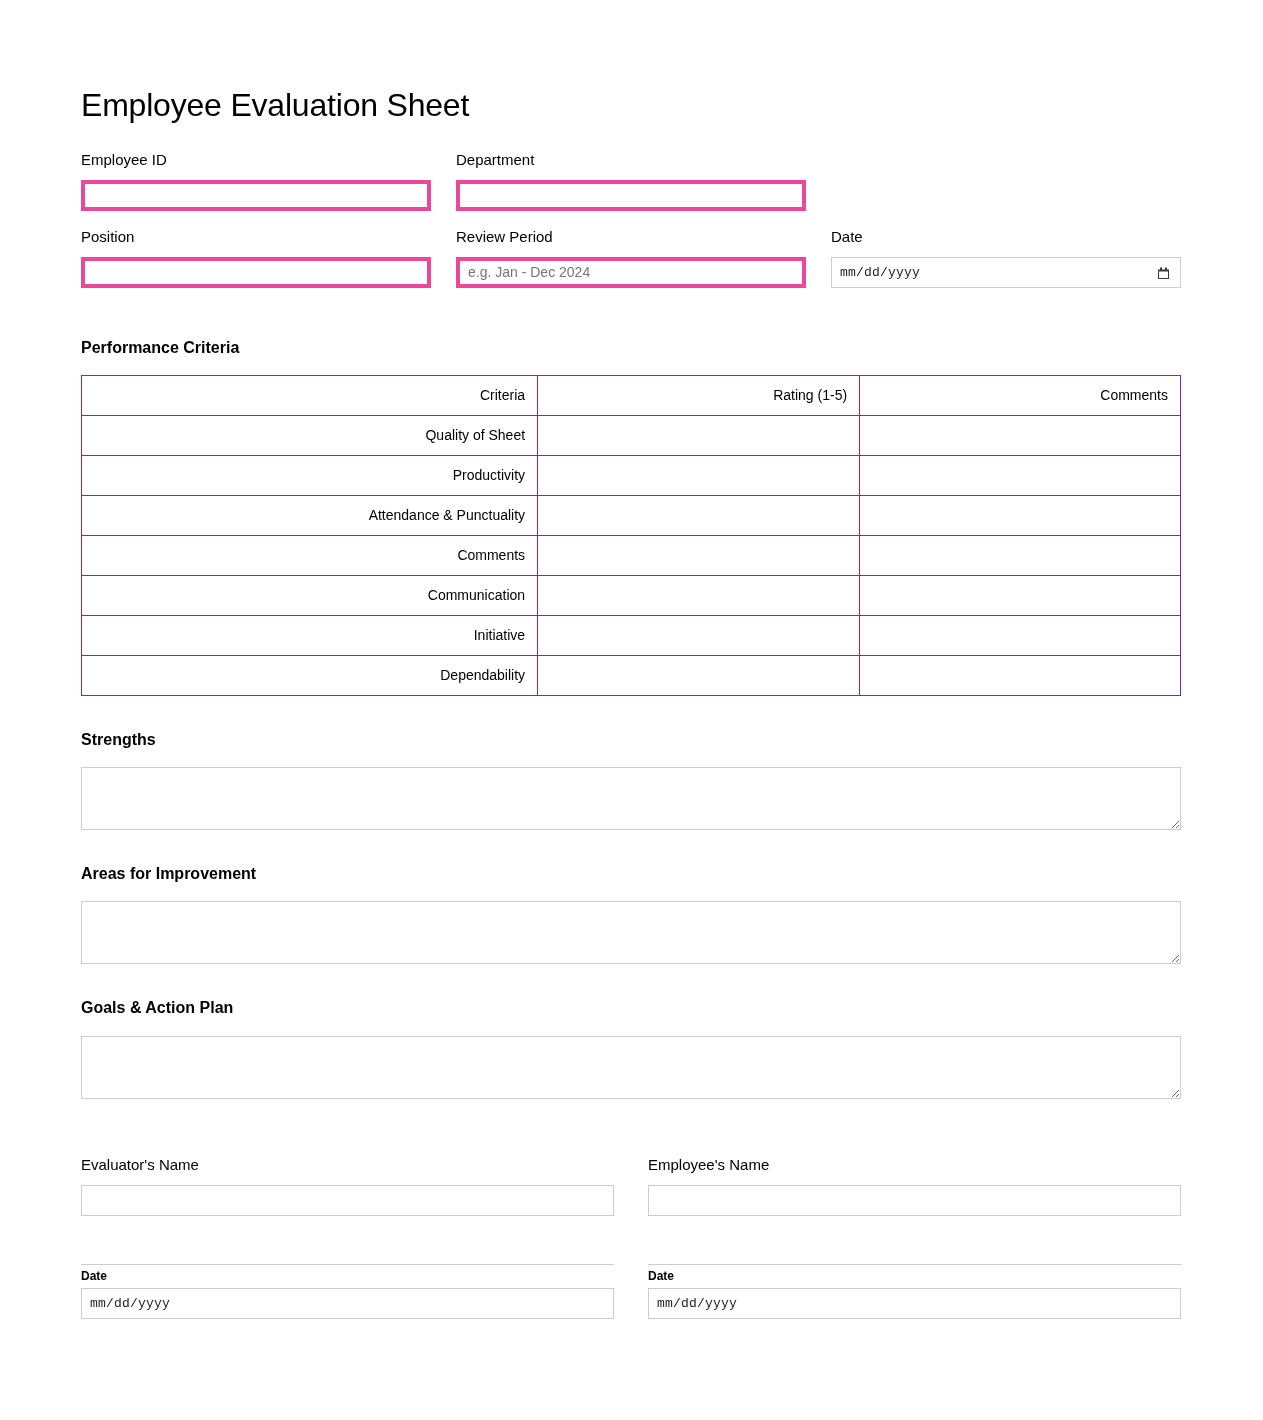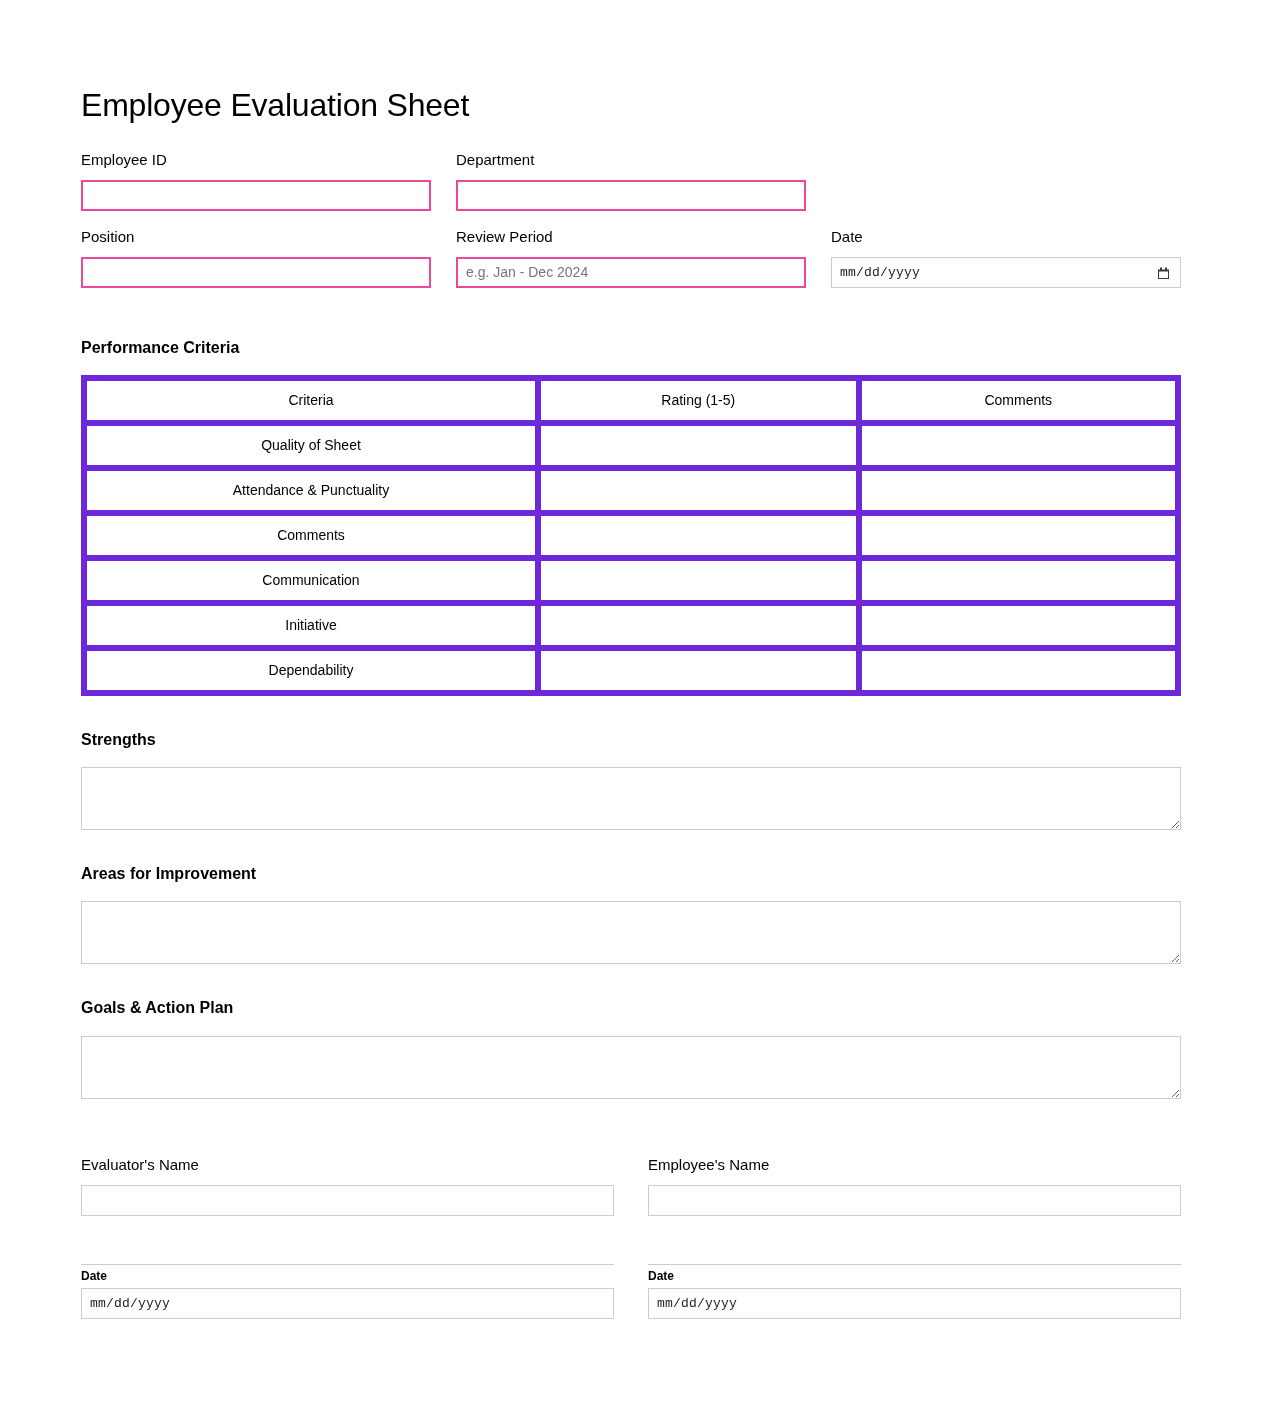--- a/index.html
+++ b/index.html
@@ -52,21 +52,21 @@
   }
   .text-input {
     display: block;
     width: 100%;
     height: 31px;
     padding: 4px 8px;
     font-family: "Liberation Sans", sans-serif;
     font-size: 14px;
     color: #0f766e;
     background: #ffffff;
-    border: 2px solid #ec4899;
+    border: 4px solid #ec4899;
     border-radius: 0;
     outline: none;
   }
   .text-input::placeholder {
     color: #757575;
     opacity: 1;
   }
 
   
   .date-input {
@@ -107,23 +107,23 @@
     border-collapse: collapse;
     table-layout: fixed;
     font-size: 14px;
   }
   .criteria-table col.c-criteria { width: 41.5%; }
   .criteria-table col.c-rating   { width: 29.3%; }
   .criteria-table col.c-comments { width: 29.2%; }
 
   .criteria-table th,
   .criteria-table td {
-    border: 6px solid #6d28d9;
+    border: 1px solid #6d28d9;
     padding: 10px 12px;
-    text-align: center;
+    text-align: right;
     font-weight: 400;
     font-size: 14px;
     line-height: 19px;
     height: 39px;
     background: #ffffff;
     vertical-align: middle;
   }
   .criteria-table th { height: 38px; }
 
   
@@ -250,20 +250,25 @@
         <th>Comments</th>
       </tr>
     </thead>
     <tbody>
       <tr>
         <td>Quality of Sheet</td>
         <td></td>
         <td></td>
       </tr>
       <tr>
+        <td>Productivity</td>
+        <td></td>
+        <td></td>
+      </tr>
+      <tr>
         <td>Attendance &amp; Punctuality</td>
         <td></td>
         <td></td>
       </tr>
       <tr>
         <td>Comments</td>
         <td></td>
         <td></td>
       </tr>
       <tr>

